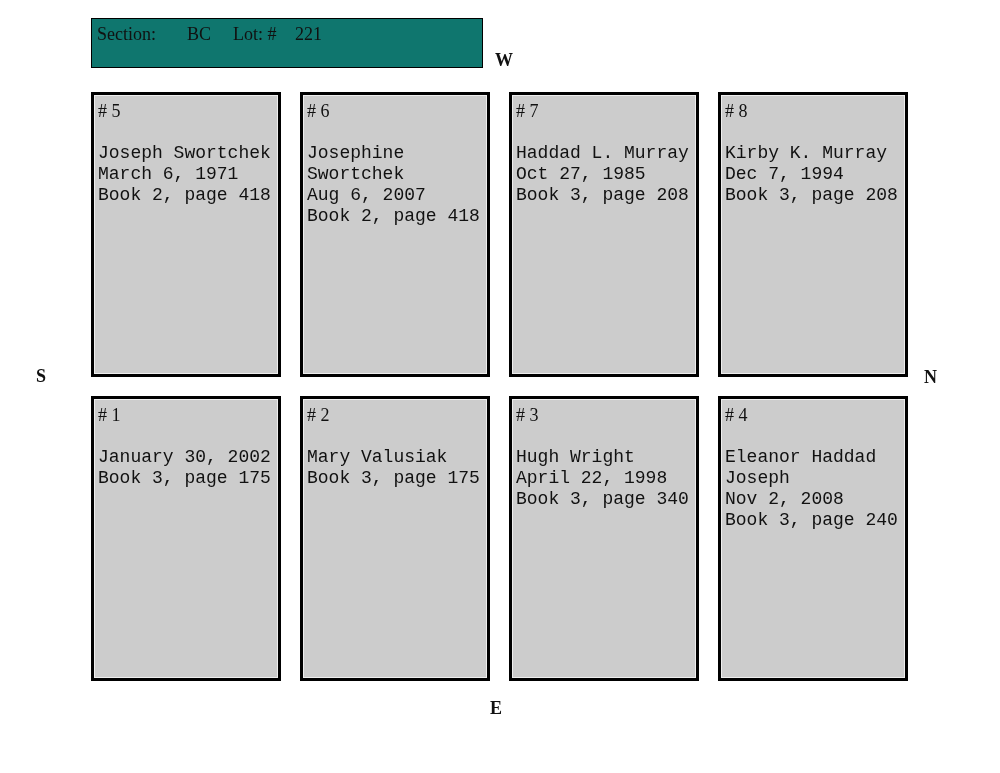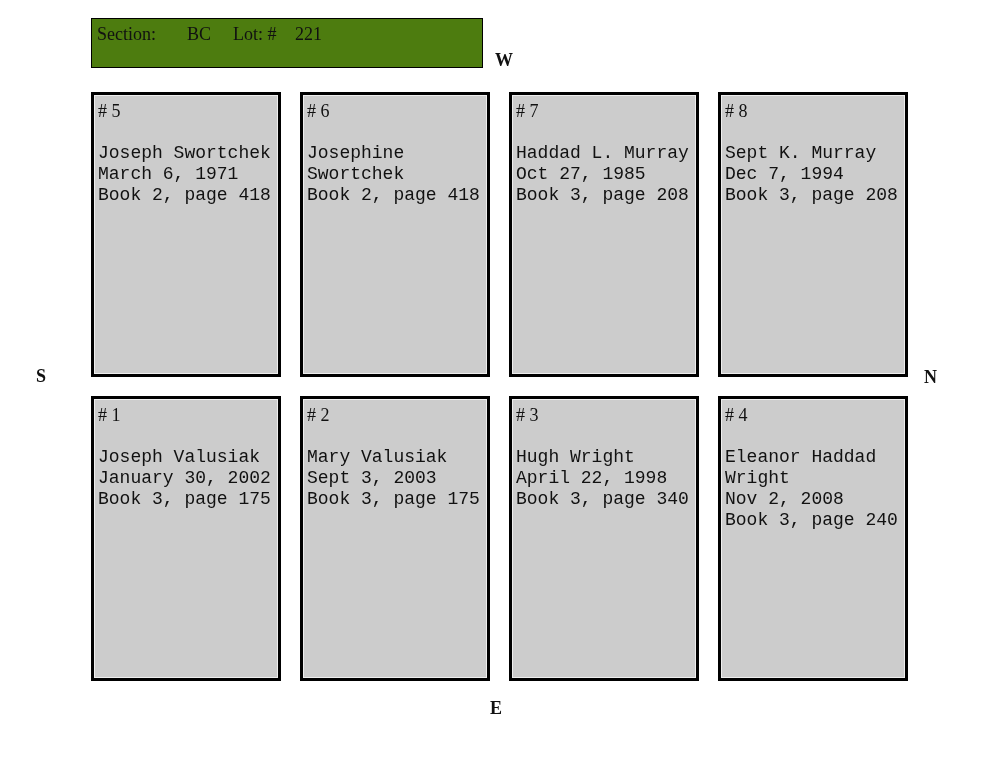--- a/index.html
+++ b/index.html
@@ -15,21 +15,21 @@
       font-family: "Liberation Serif", "DejaVu Serif", serif;
       color: #111111;
     }
     .header-box {
       position: absolute;
       left: 91px;
       top: 18px;
       width: 390px;
       height: 48px;
       border: 1px solid #000000;
-      background: #4d7c0f;
+      background: #0f766e;
       box-sizing: content-box;
     }
     .header-text {
       position: absolute;
       left: 5px;
       top: 5px;
       font-size: 18px;
       line-height: 20px;
       white-space: pre;
     }
@@ -86,70 +86,69 @@
     <span class="plot-line">Joseph Swortchek</span>
     <span class="plot-line">March 6, 1971</span>
     <span class="plot-line">Book 2, page 418</span>
   </div>
 </div>
 
 <div class="plot" style="left:300px; top:92px;">
   <div class="plot-inner">
     <span class="plot-number"># 6</span>
     <span class="plot-line">Josephine Swortchek</span>
+    <span class="plot-line">Aug 6, 2007</span>
     <span class="plot-line">Book 2, page 418</span>
   </div>
 </div>
 
 <div class="plot" style="left:509px; top:92px;">
   <div class="plot-inner">
     <span class="plot-number"># 7</span>
     <span class="plot-line">Haddad L. Murray</span>
     <span class="plot-line">Oct 27, 1985</span>
     <span class="plot-line">Book 3, page 208</span>
   </div>
 </div>
 
 <div class="plot" style="left:718px; top:92px;">
   <div class="plot-inner">
     <span class="plot-number"># 8</span>
-    <span class="plot-line">Sept K. Murray</span>
+    <span class="plot-line">Kirby K. Murray</span>
     <span class="plot-line">Dec 7, 1994</span>
     <span class="plot-line">Book 3, page 208</span>
   </div>
 </div>
 
 <div class="plot" style="left:91px; top:396px;">
   <div class="plot-inner">
     <span class="plot-number"># 1</span>
-    <span class="plot-line">Joseph Valusiak</span>
     <span class="plot-line">January 30, 2002</span>
     <span class="plot-line">Book 3, page 175</span>
   </div>
 </div>
 
 <div class="plot" style="left:300px; top:396px;">
   <div class="plot-inner">
     <span class="plot-number"># 2</span>
     <span class="plot-line">Mary Valusiak</span>
-    <span class="plot-line">Sept 3, 2003</span>
     <span class="plot-line">Book 3, page 175</span>
   </div>
 </div>
 
 <div class="plot" style="left:509px; top:396px;">
   <div class="plot-inner">
     <span class="plot-number"># 3</span>
     <span class="plot-line">Hugh Wright</span>
     <span class="plot-line">April 22, 1998</span>
     <span class="plot-line">Book 3, page 340</span>
   </div>
 </div>
 
 <div class="plot" style="left:718px; top:396px;">
   <div class="plot-inner">
     <span class="plot-number"># 4</span>
     <span class="plot-line">Eleanor Haddad</span>
-    <span class="plot-line">Wright</span>
+    <span class="plot-line">Joseph</span>
     <span class="plot-line">Nov 2, 2008</span>
     <span class="plot-line">Book 3, page 240</span>
   </div>
 </div>
 
 </body></html>

